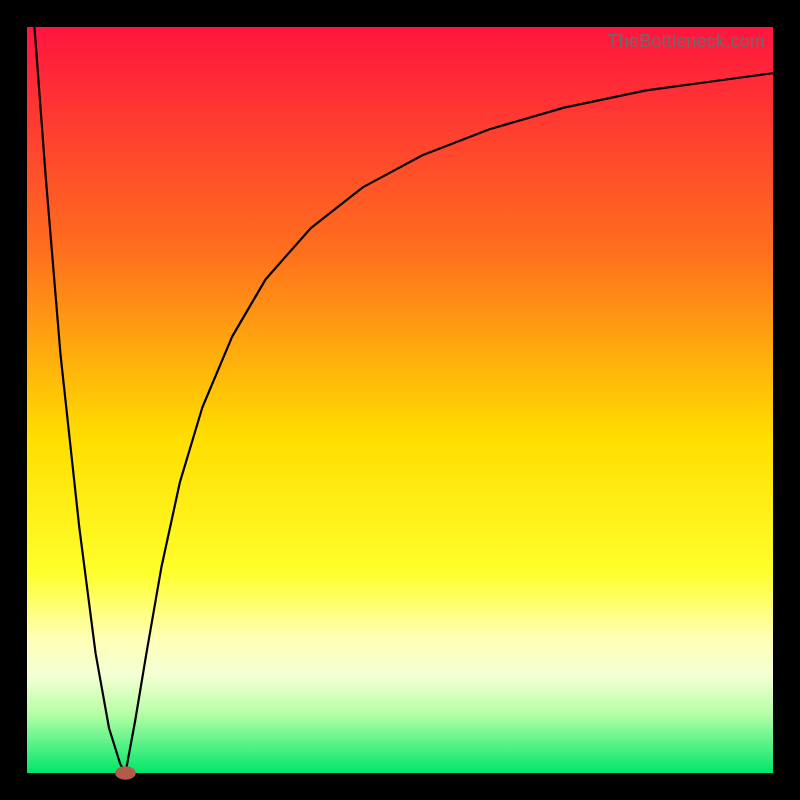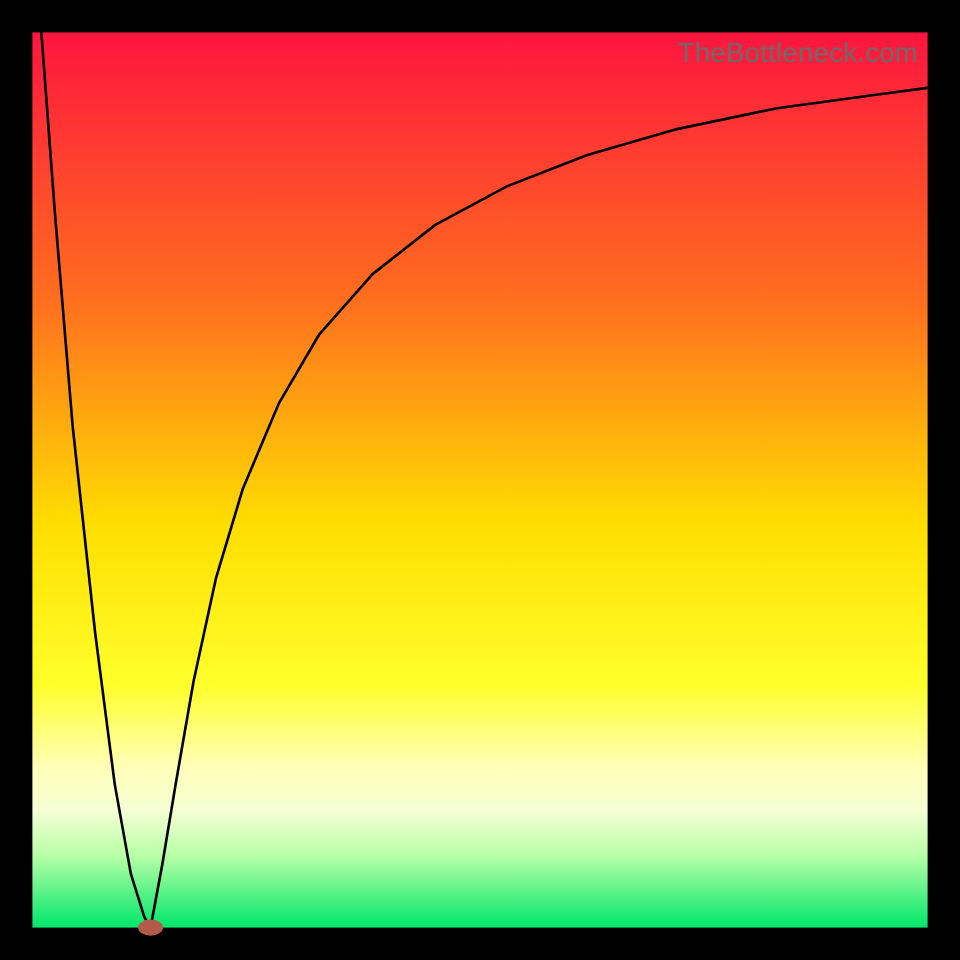--- a/index.html
+++ b/index.html
@@ -24,21 +24,21 @@
       #ffffb8 82%,
       #f4ffd4 87%,
       #b7ffa6 92%,
       #00e66a 100%);
   }
   .watermark {
     position: absolute;
     top: 4px;
     right: 8px;
     font-family: Arial, Helvetica, sans-serif;
-    font-size: 23px;
+    font-size: 18px;
     color: #6b6b6b;
     letter-spacing: 0.2px;
     user-select: none;
   }
   .curve-layer {
     position: absolute;
     left: 0; top: 0;
     width: 746px; height: 746px;
     overflow: visible;
   }

